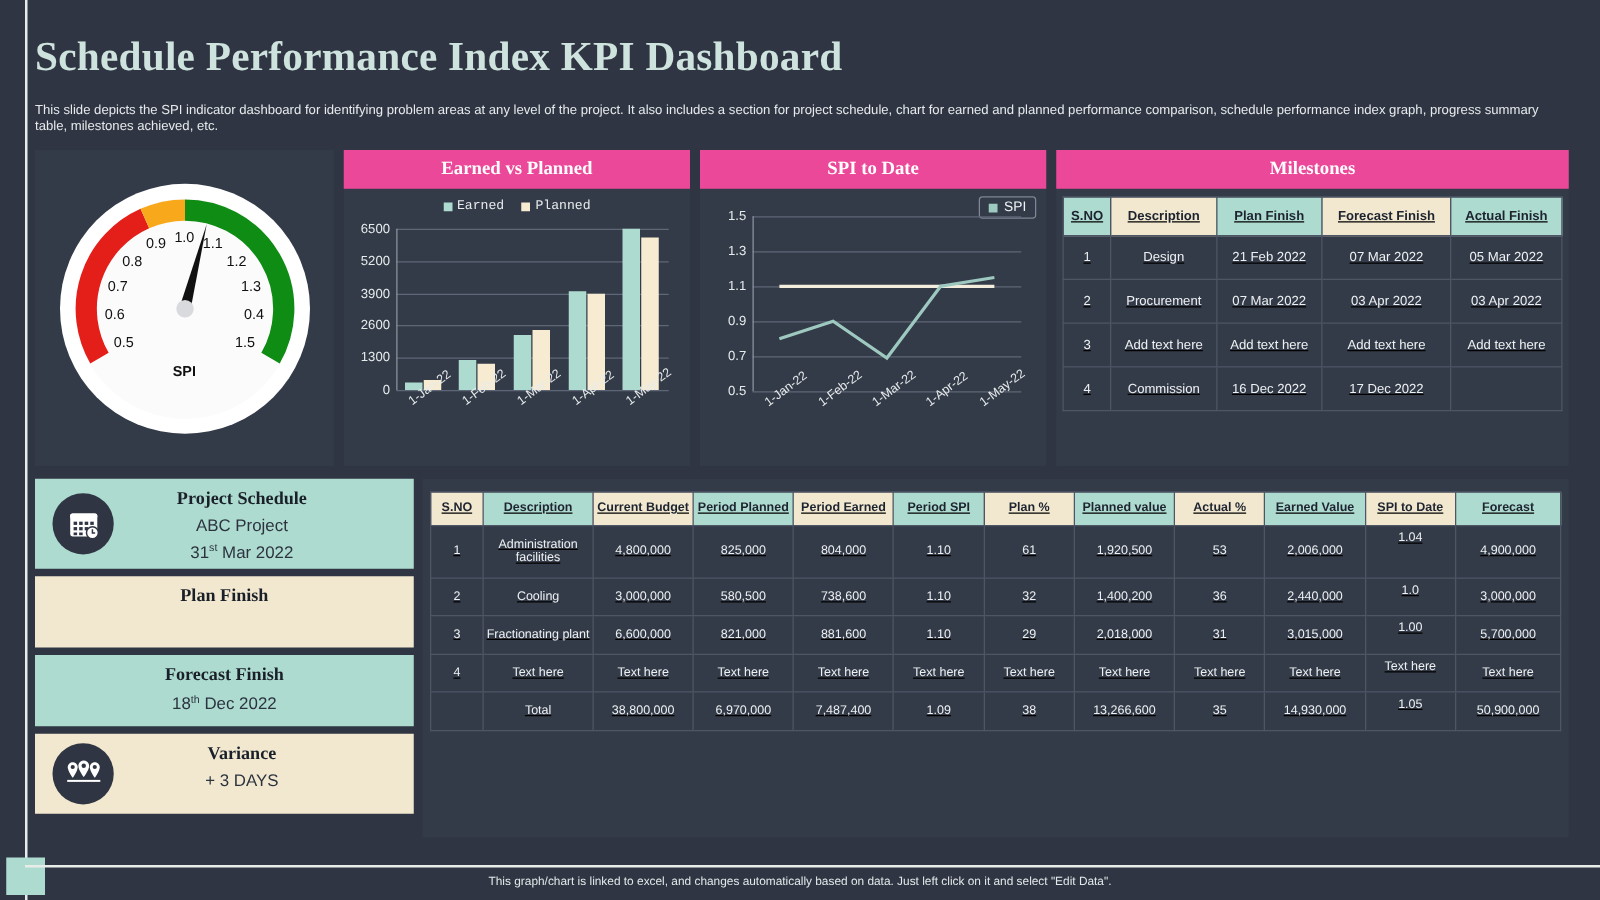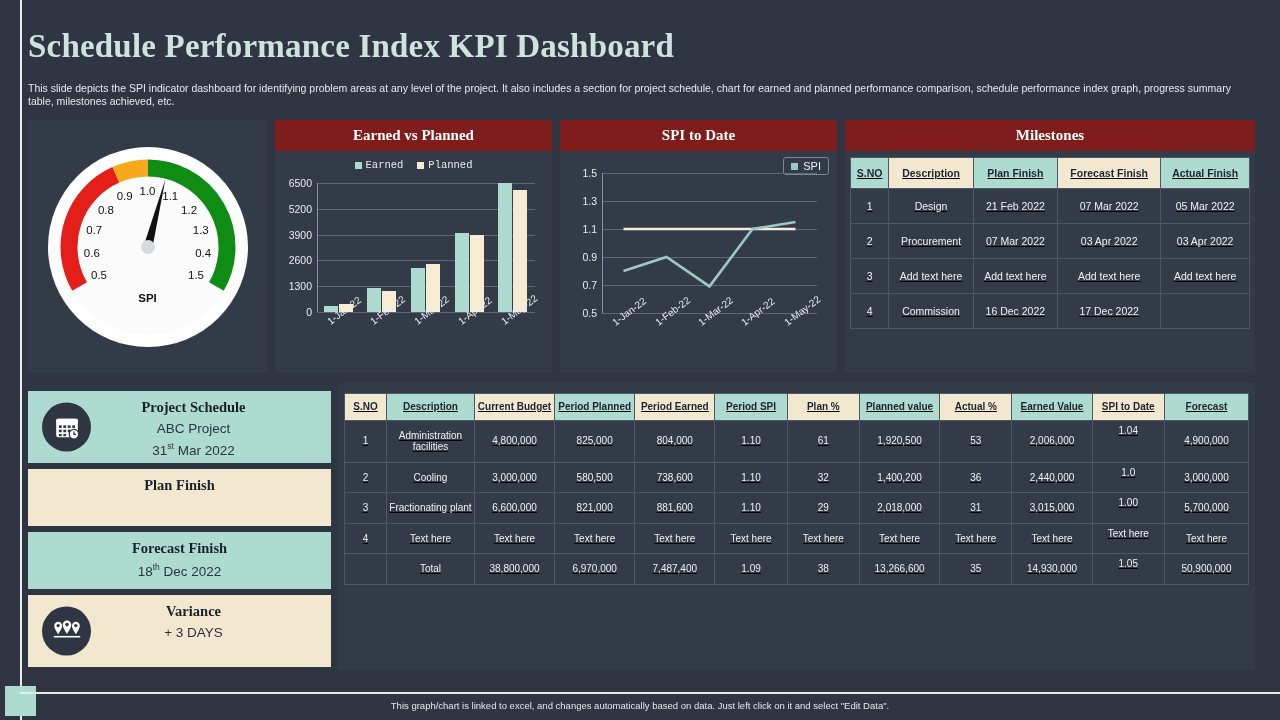--- a/index.html
+++ b/index.html
@@ -20,21 +20,21 @@
     font-size: 33px; font-weight: bold; color: #cfe3de;
     letter-spacing: .2px;
   }
   .subtitle {
     position: absolute; left: 28px; top: 82px; width: 1230px;
     font-size: 10.5px; line-height: 13px; color: #e6eaec;
   }
 
   .panel { position: absolute; background: #343b48; }
   .panel-head {
-    height: 31px; background: #7f1d1d;
+    height: 31px; background: #ec4899;
     display: flex; align-items: center; justify-content: center;
     font-family: "Liberation Serif", serif;
     font-size: 15px; font-weight: bold; color: #ffffff;
   }
 
   
   #gauge-panel { left: 28px; top: 120px; width: 239px; height: 253px; }
   .gauge-wrap { position: absolute; left: 50%; top: 50%; transform: translate(-50%,-50%); width: 205px; height: 205px; }
   .gauge-label {
     position: absolute; font-size: 11.5px; color: #111; font-weight: 500;
@@ -260,21 +260,21 @@
             <td>Commission</td>
             <td>16 Dec 2022</td>
             <td>17 Dec 2022</td>
             <td></td>
           </tr>
         </tbody>
     </table>
   </div>
 
   <div id="sched">
-      <div class="sched-card sched-teal" style="height: 72px; margin-top: 8px;">
+      <div class="sched-card sched-teal" style="height: 72px;">
         <div class="sched-icon">
           <svg width="26" height="26" viewBox="0 0 24 24">
             <rect x="2" y="4" width="20" height="17" rx="2" fill="#fff"></rect>
             <rect x="2" y="4" width="20" height="4" rx="1.5" fill="#fff"></rect>
             <g fill="#2f3542">
               <rect x="4.5" y="10" width="2.6" height="2.4"></rect>
               <rect x="8.6" y="10" width="2.6" height="2.4"></rect>
               <rect x="12.7" y="10" width="2.6" height="2.4"></rect>
               <rect x="16.8" y="10" width="2.6" height="2.4"></rect>
               <rect x="4.5" y="14" width="2.6" height="2.4"></rect>
@@ -297,21 +297,21 @@
         <div style="margin-left: 0px;">
           <div class="sched-title">Plan  Finish</div>
         </div>
       </div>
       <div class="sched-card sched-teal" style="height: 57px;">
         <div style="margin-left: 0px;">
           <div class="sched-title">Forecast Finish</div>
           <div class="sched-sub">18<sup>th</sup> Dec 2022</div>
         </div>
       </div>
-      <div class="sched-card sched-cream" style="height: 72px;">
+      <div class="sched-card sched-cream" style="height: 64px;">
         <div class="sched-icon">
           <svg width="30" height="26" viewBox="0 0 34 28">
             <g fill="#fff">
               <path d="M7 3c-2.5 0-4.5 2-4.5 4.5C2.5 11 7 17 7 17s4.5-6 4.5-9.5C11.5 5 9.5 3 7 3z"></path>
               <circle cx="7" cy="7.3" r="1.9" fill="#2f3542"></circle>
               <path d="M17 1.5c-2.7 0-4.9 2.2-4.9 4.9C12.1 10 17 16.5 17 16.5s4.9-6.5 4.9-10.1c0-2.7-2.2-4.9-4.9-4.9z"></path>
               <circle cx="17" cy="6.2" r="2" fill="#2f3542"></circle>
               <path d="M27 3c-2.5 0-4.5 2-4.5 4.5C22.5 11 27 17 27 17s4.5-6 4.5-9.5C31.5 5 29.5 3 27 3z"></path>
               <circle cx="27" cy="7.3" r="1.9" fill="#2f3542"></circle>
               <rect x="2" y="19" width="30" height="1.8"></rect>

